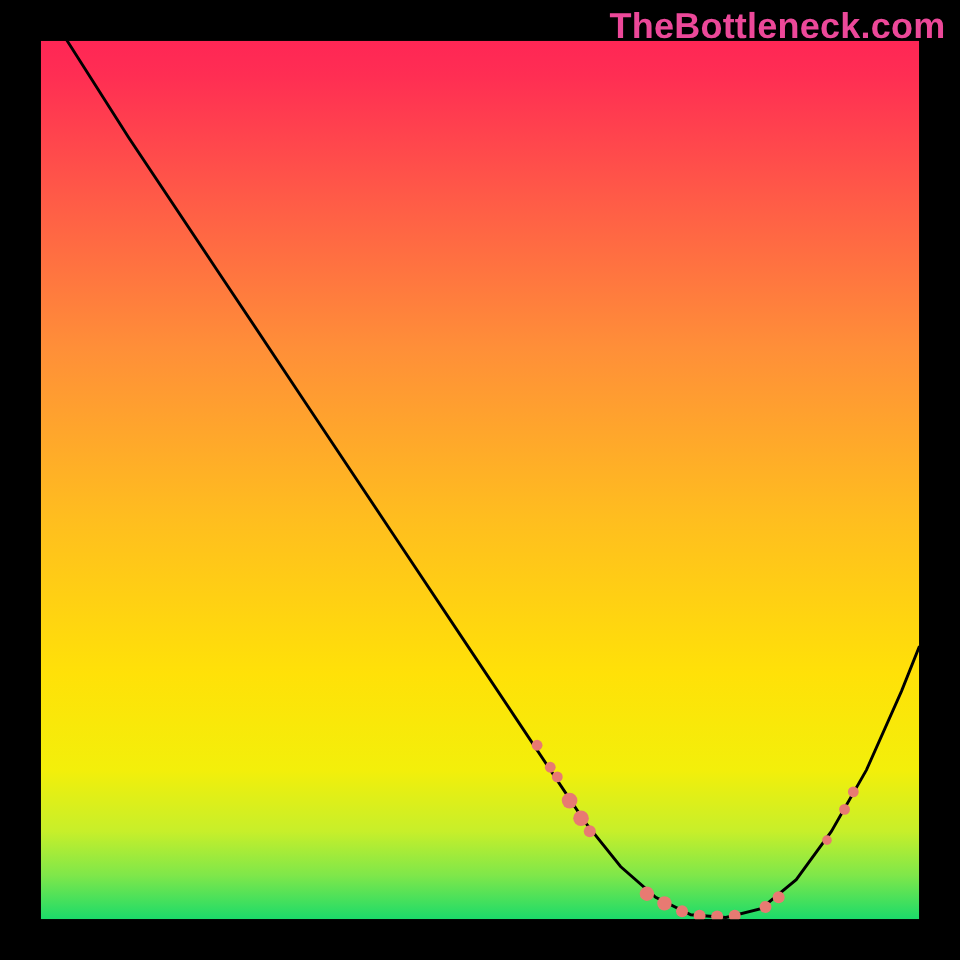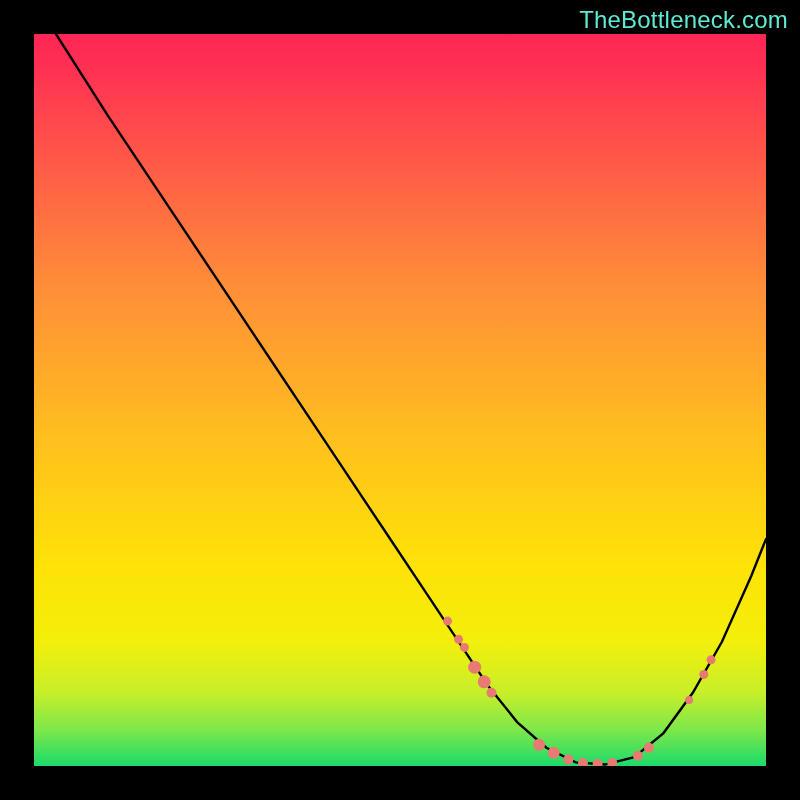--- a/index.html
+++ b/index.html
@@ -3,23 +3,23 @@
 <meta charset="utf-8">
 <style>
   * { margin: 0; padding: 0; box-sizing: border-box; }
   html, body { width: 800px; height: 800px; background: #000; overflow: hidden; }
   .container { position: relative; width: 800px; height: 800px; background: #000; }
   .watermark {
     position: absolute;
     top: 6px;
     right: 12px;
     font-family: Arial, Helvetica, sans-serif;
-    font-size: 24px;
-    font-weight: 400;
-    color: #5eead4;
+    font-size: 30px;
+    font-weight: 700;
+    color: #ec4899;
     letter-spacing: 0.2px;
   }
   .plot {
     position: absolute;
     left: 34px;
     top: 34px;
     width: 732px;
     height: 732px;
   }
   .plot svg { display: block; }

